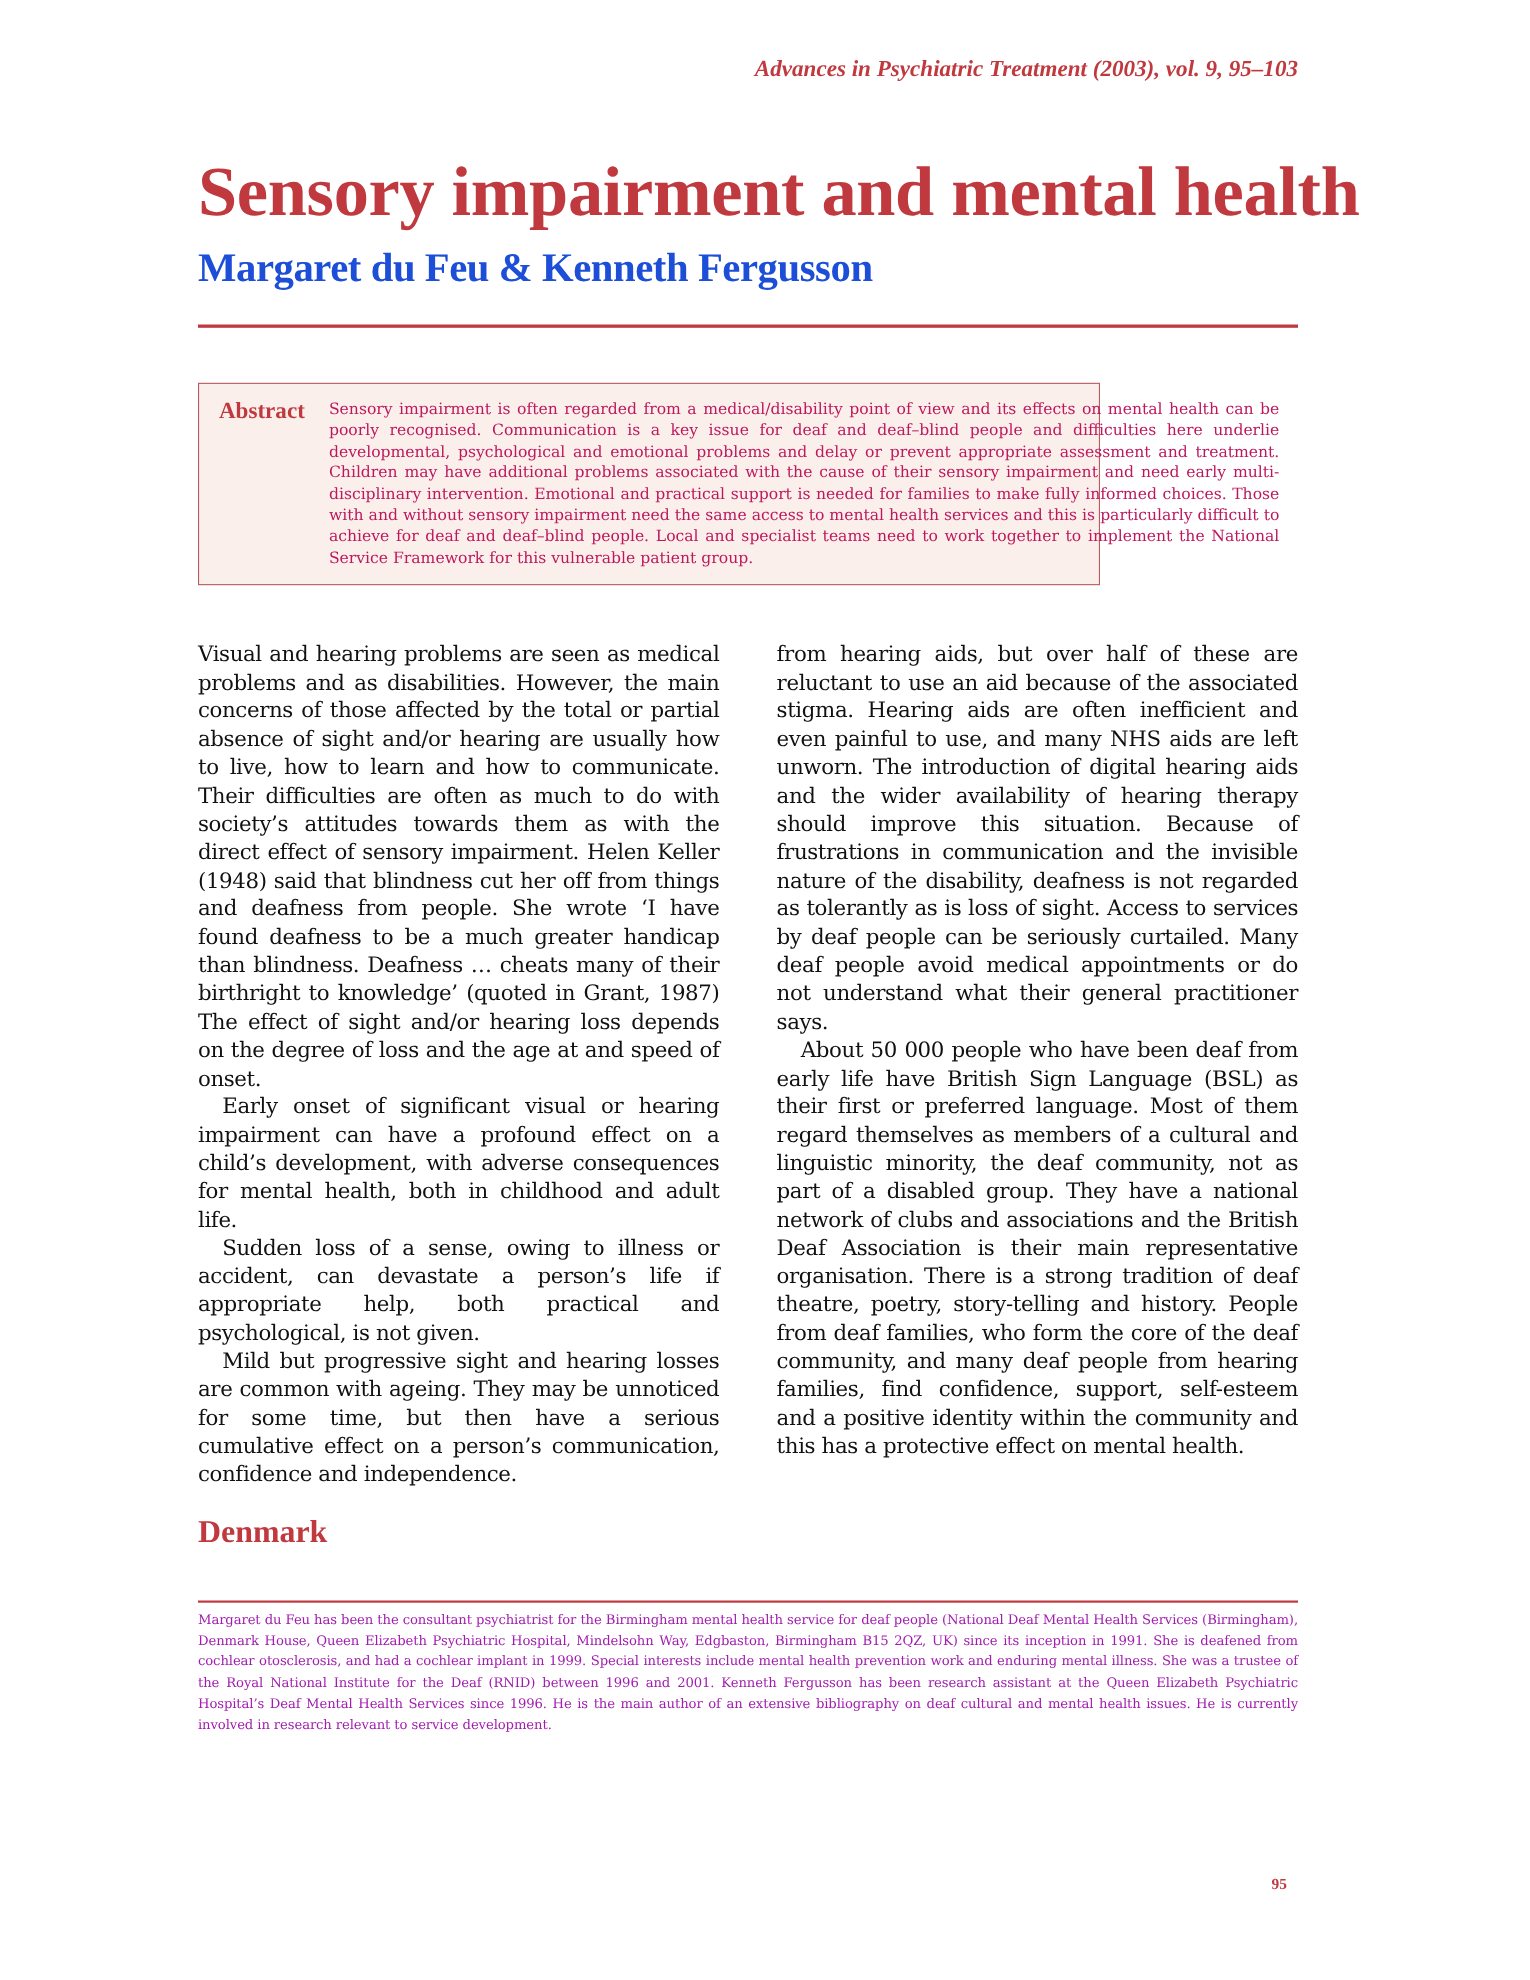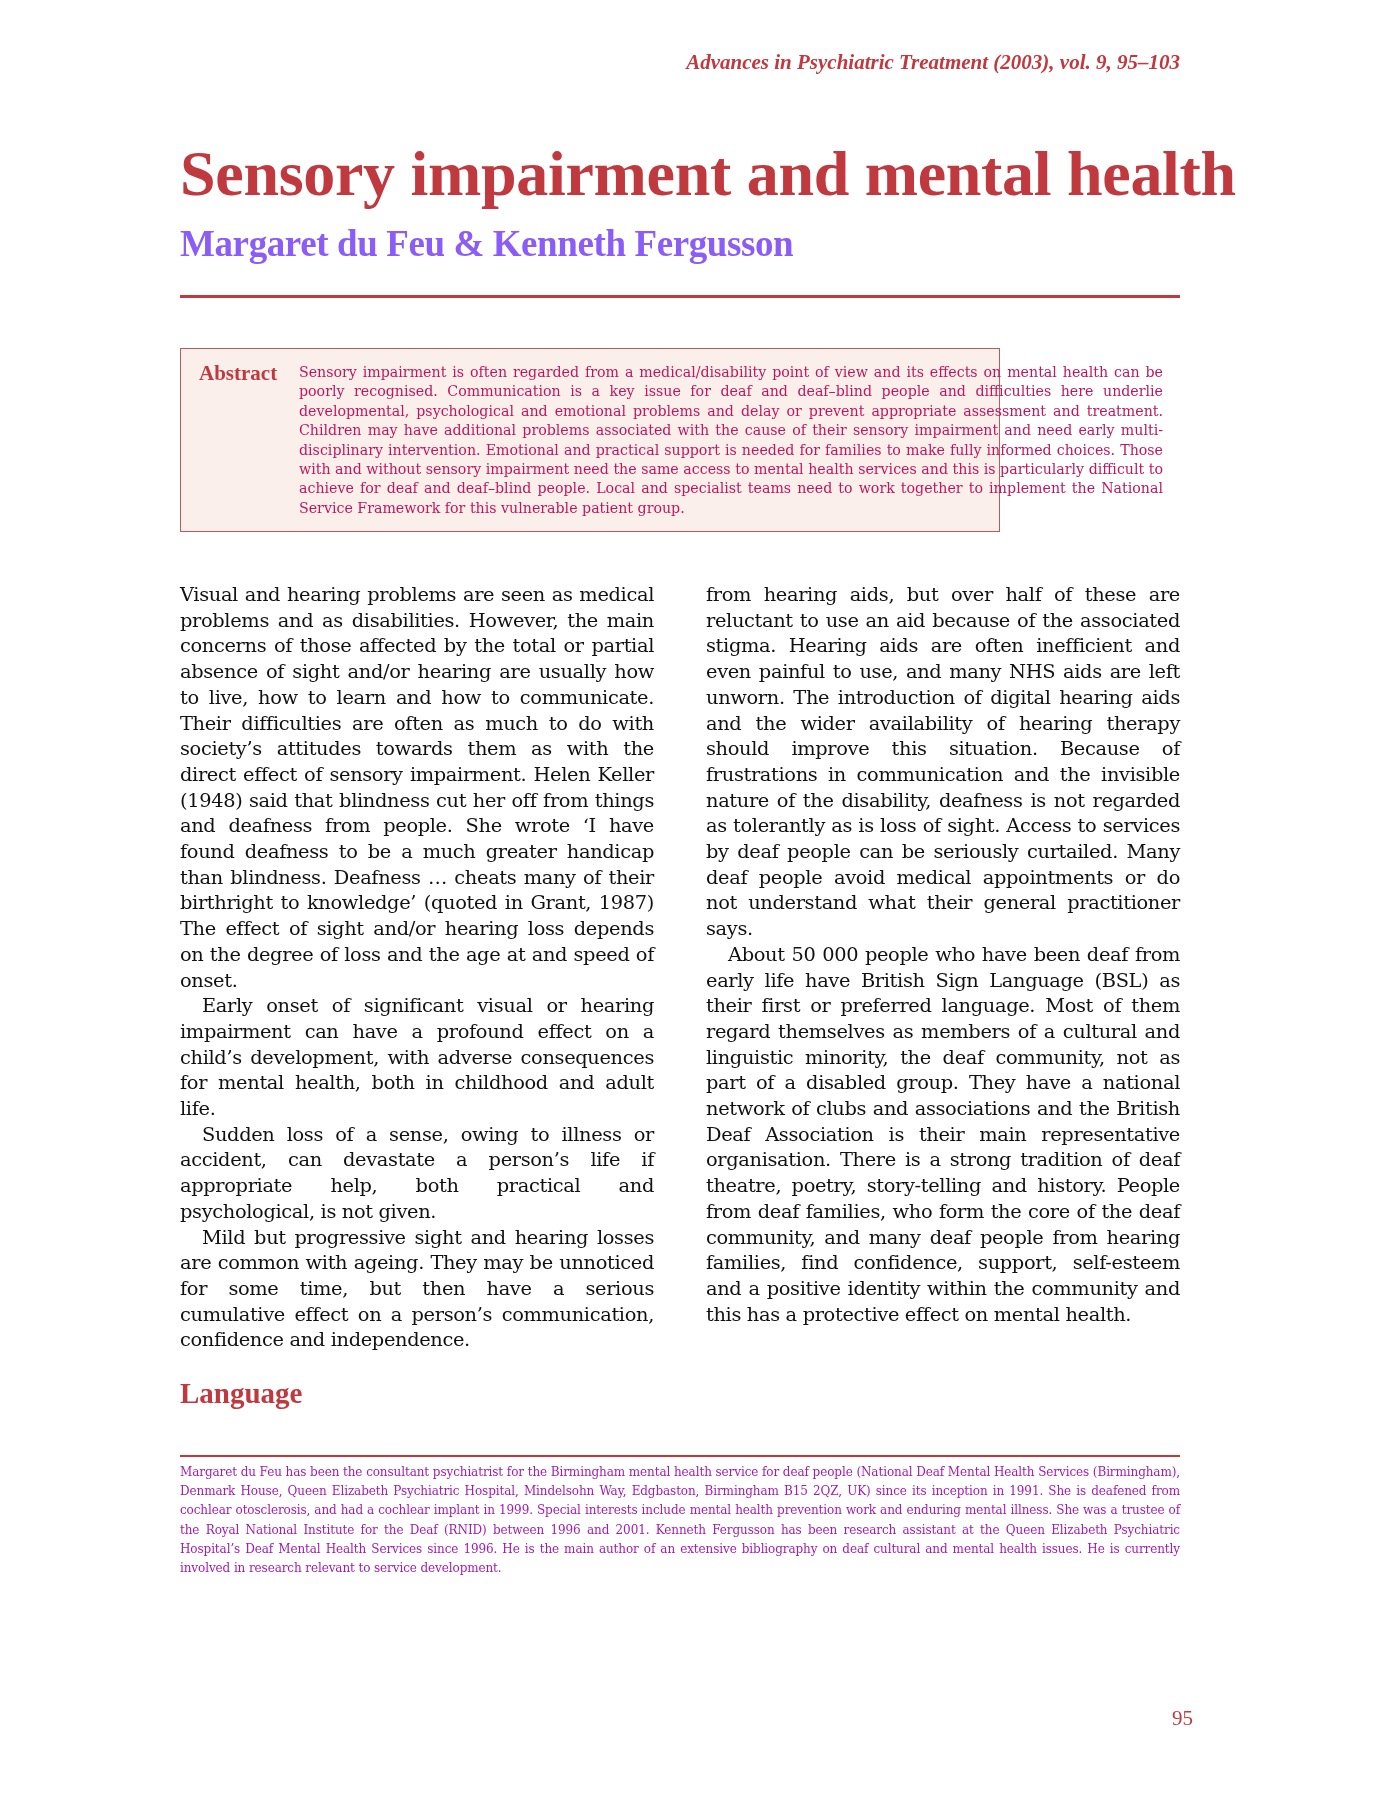--- a/index.html
+++ b/index.html
@@ -3,63 +3,63 @@
 <meta charset="utf-8">
 <style>
   html, body { margin: 0; padding: 0; background: #ffffff; }
   body { width: 1391px; height: 1800px; position: relative; overflow: hidden;
          font-family: "DejaVu Serif", "Liberation Serif", serif; color: #1a1a1a; }
   #running-head { position: absolute; right: 211px; top: 50px; font-family: "Liberation Serif", serif;
                   font-style: italic; font-weight: bold; font-size: 21px; color: #c0393f; white-space: nowrap; }
   #title { position: absolute; left: 180px; top: 137px; margin: 0; font-family: "Liberation Serif", serif;
            font-weight: bold; font-size: 64px; color: #c0393f; white-space: nowrap; letter-spacing: -0.3px; }
   #authors { position: absolute; left: 180px; top: 222px; margin: 0; font-family: "Liberation Serif", serif;
-             font-size: 37px; color: #8b5cf6; white-space: nowrap; letter-spacing: -0.4px; }
+             font-size: 37px; color: #1d4ed8; white-space: nowrap; letter-spacing: -0.4px; }
   .rule { position: absolute; left: 180px; width: 1000px; background: #c0393f; }
   #title-rule { top: 295px; height: 3px; }
   #abstract-box { position: absolute; left: 180px; top: 348px; width: 820px; height: 184px;
                   box-sizing: border-box; border: 1px solid #b95a5e; background: #fbefec; }
   #abstract-label { position: absolute; left: 18px; top: 12px; font-family: "Liberation Serif", serif;
                     font-weight: bold; font-size: 21px; color: #c0393f; }
   #abstract-text { position: absolute; left: 118px; top: 14px; width: 864px; font-family: "DejaVu Serif", serif;
                    font-size: 14.2px; line-height: 19.4px; text-align: justify; color: #be185d; }
   .col { position: absolute; top: 582px; width: 474px; font-family: "DejaVu Serif", serif;
          font-size: 19.4px; line-height: 25.7px; text-align: justify; color: #111; letter-spacing: -0.35px; }
   #col-left { left: 180px; }
   #col-right { left: 706px; }
   .col p { margin: 0; text-indent: 22px; }
   .col p.noindent { text-indent: 0; }
   .col h2 { margin: 24px 0 20px 0; font-family: "Liberation Serif", serif; font-weight: bold;
             font-size: 29px; line-height: 32px; color: #c0393f; letter-spacing: 0; }
   #foot-rule { top: 1455px; height: 2px; }
   #footnote { position: absolute; left: 180px; top: 1463px; width: 1000px; font-family: "DejaVu Serif", serif;
               font-size: 12px; line-height: 19.2px; text-align: justify; color: #a21caf; letter-spacing: -0.1px; }
-  #page-number { position: absolute; right: 198px; top: 1706px; font-family: "Liberation Serif", serif;
-                 font-weight: normal; font-size: 21px; color: #c0393f; }
+  #page-number { position: absolute; right: 221px; top: 1706px; font-family: "Liberation Serif", serif;
+                 font-weight: bold; font-size: 14px; color: #c0393f; }
 </style>
 </head>
 <body>
 
 <div id="running-head">Advances in Psychiatric Treatment (2003), vol. 9, 95–103</div>
 
 <h1 id="title">Sensory impairment and mental health</h1>
 <h2 id="authors">Margaret du Feu &amp; Kenneth Fergusson</h2>
 <div id="title-rule" class="rule"></div>
 
 <div id="abstract-box">
   <div id="abstract-label">Abstract</div>
   <div id="abstract-text">Sensory impairment is often regarded from a medical/disability point of view and its effects on mental health can be poorly recognised. Communication is a key issue for deaf and deaf–blind people and difficulties here underlie developmental, psychological and emotional problems and delay or prevent appropriate assessment and treatment. Children may have additional problems associated with the cause of their sensory impairment and need early multi-disciplinary intervention. Emotional and practical support is needed for families to make fully informed choices. Those with and without sensory impairment need the same access to mental health services and this is particularly difficult to achieve for deaf and deaf–blind people. Local and specialist teams need to work together to implement the National Service Framework for this vulnerable patient group.</div>
 </div>
 
 <div id="col-left" class="col">
   <p class="noindent">Visual and hearing problems are seen as medical problems and as disabilities. However, the main concerns of those affected by the total or partial absence of sight and/or hearing are usually how to live, how to learn and how to communicate. Their difficulties are often as much to do with society’s attitudes towards them as with the direct effect of sensory impairment. Helen Keller (1948) said that blindness cut her off from things and deafness from people. She wrote ‘I have found deafness to be a much greater handicap than blindness. Deafness … cheats many of their birthright to knowledge’ (quoted in Grant, 1987) The effect of sight and/or hearing loss depends on the degree of loss and the age at and speed of onset.</p>
   <p>Early onset of significant visual or hearing impairment can have a profound effect on a child’s development, with adverse consequences for mental health, both in childhood and adult life.</p>
   <p>Sudden loss of a sense, owing to illness or accident, can devastate a person’s life if appropriate help, both practical and psychological, is not given.</p>
   <p>Mild but progressive sight and hearing losses are common with ageing. They may be unnoticed for some time, but then have a serious cumulative effect on a person’s communication, confidence and independence.</p>
-  <h2>Language</h2>
+  <h2>Denmark</h2>
 </div>
 
 <div id="col-right" class="col">
   <p class="noindent">from hearing aids, but over half of these are reluctant to use an aid because of the associated stigma. Hearing aids are often inefficient and even painful to use, and many NHS aids are left unworn. The introduction of digital hearing aids and the wider availability of hearing therapy should improve this situation. Because of frustrations in communication and the invisible nature of the disability, deafness is not regarded as tolerantly as is loss of sight. Access to services by deaf people can be seriously curtailed. Many deaf people avoid medical appointments or do not understand what their general practitioner says.</p>
   <p>About 50 000 people who have been deaf from early life have British Sign Language (BSL) as their first or preferred language. Most of them regard themselves as members of a cultural and linguistic minority, the deaf community, not as part of a disabled group. They have a national network of clubs and associations and the British Deaf Association is their main representative organ­isation. There is a strong tradition of deaf theatre, poetry, story-telling and history. People from deaf families, who form the core of the deaf community, and many deaf people from hearing families, find confidence, support, self-esteem and a positive identity within the community and this has a protective effect on mental health.</p>
 </div>
 
 <div id="foot-rule" class="rule"></div>
 <div id="footnote">Margaret du Feu has been the consultant psychiatrist for the Birmingham mental health service for deaf people (National Deaf Mental Health Services (Birmingham), Denmark House, Queen Elizabeth Psychiatric Hospital, Mindelsohn Way, Edgbaston, Birmingham B15 2QZ, UK) since its inception in 1991. She is deafened from cochlear otosclerosis, and had a cochlear implant in 1999. Special interests include mental health prevention work and enduring mental illness. She was a trustee of the Royal National Institute for the Deaf (RNID) between 1996 and 2001. Kenneth Fergusson has been research assistant at the Queen Elizabeth Psychiatric Hospital’s Deaf Mental Health Services since 1996. He is the main author of an extensive bibliography on deaf cultural and mental health issues. He is currently involved in research relevant to service development.</div>
 

